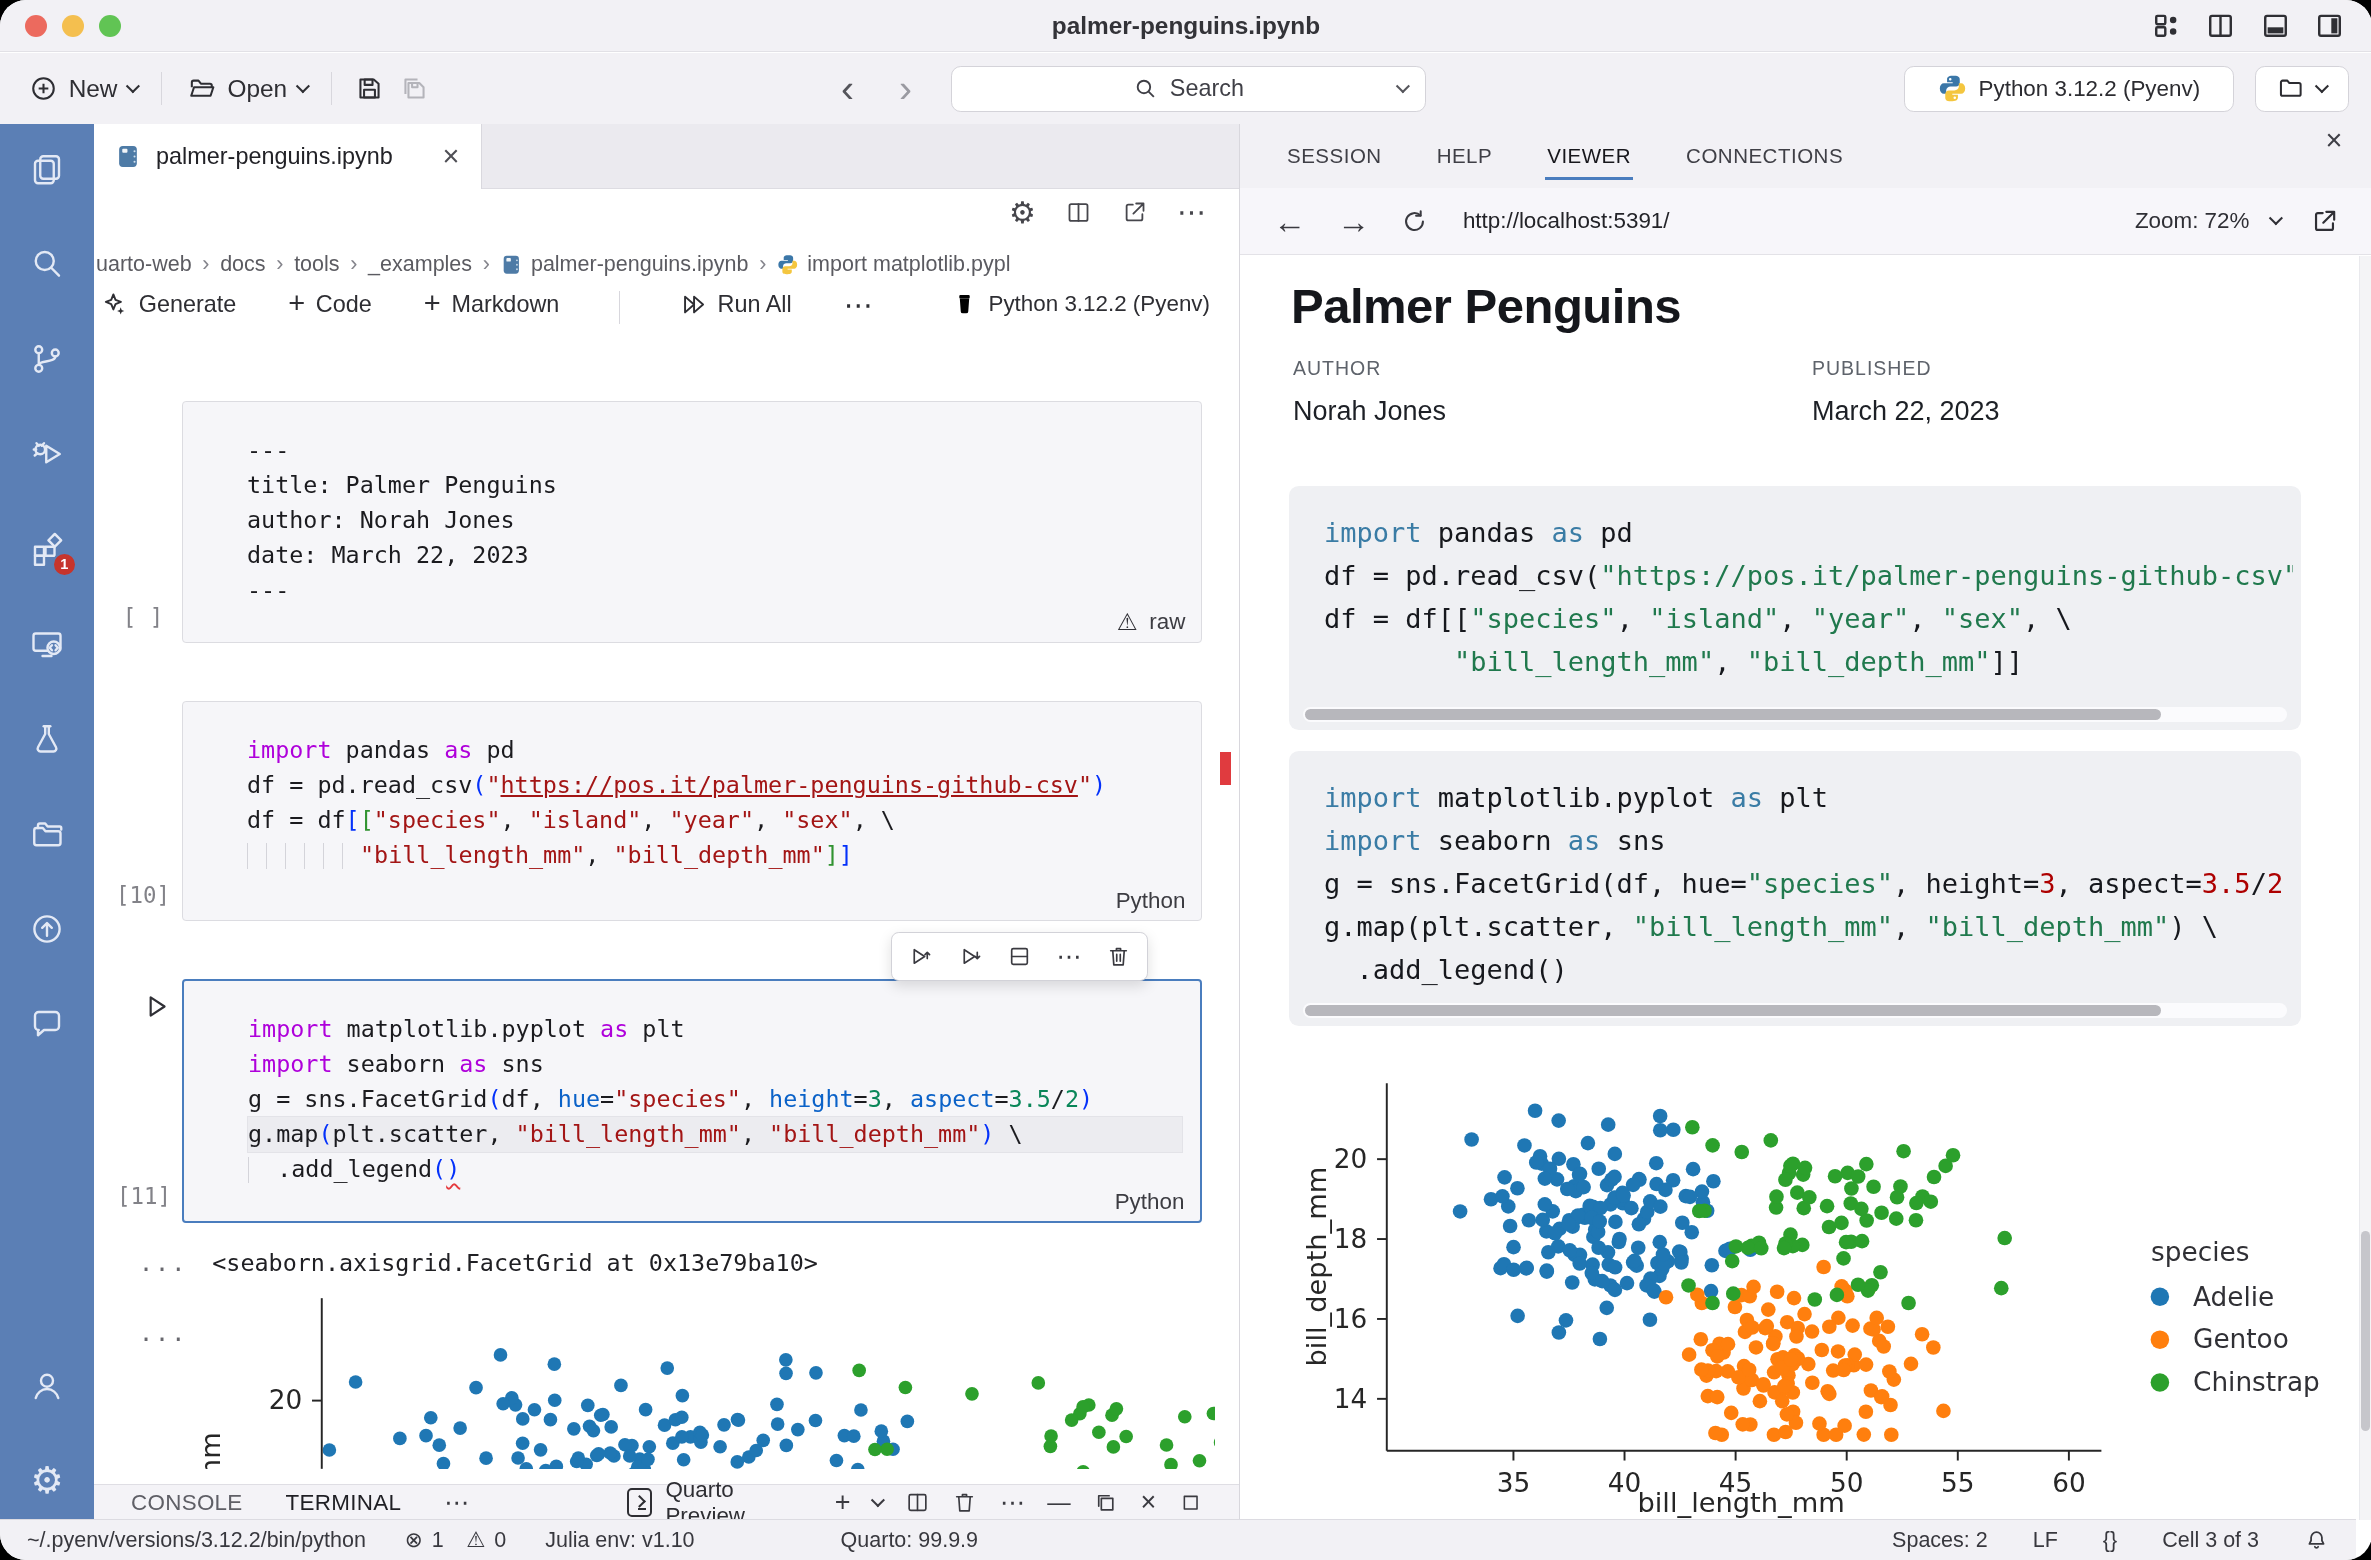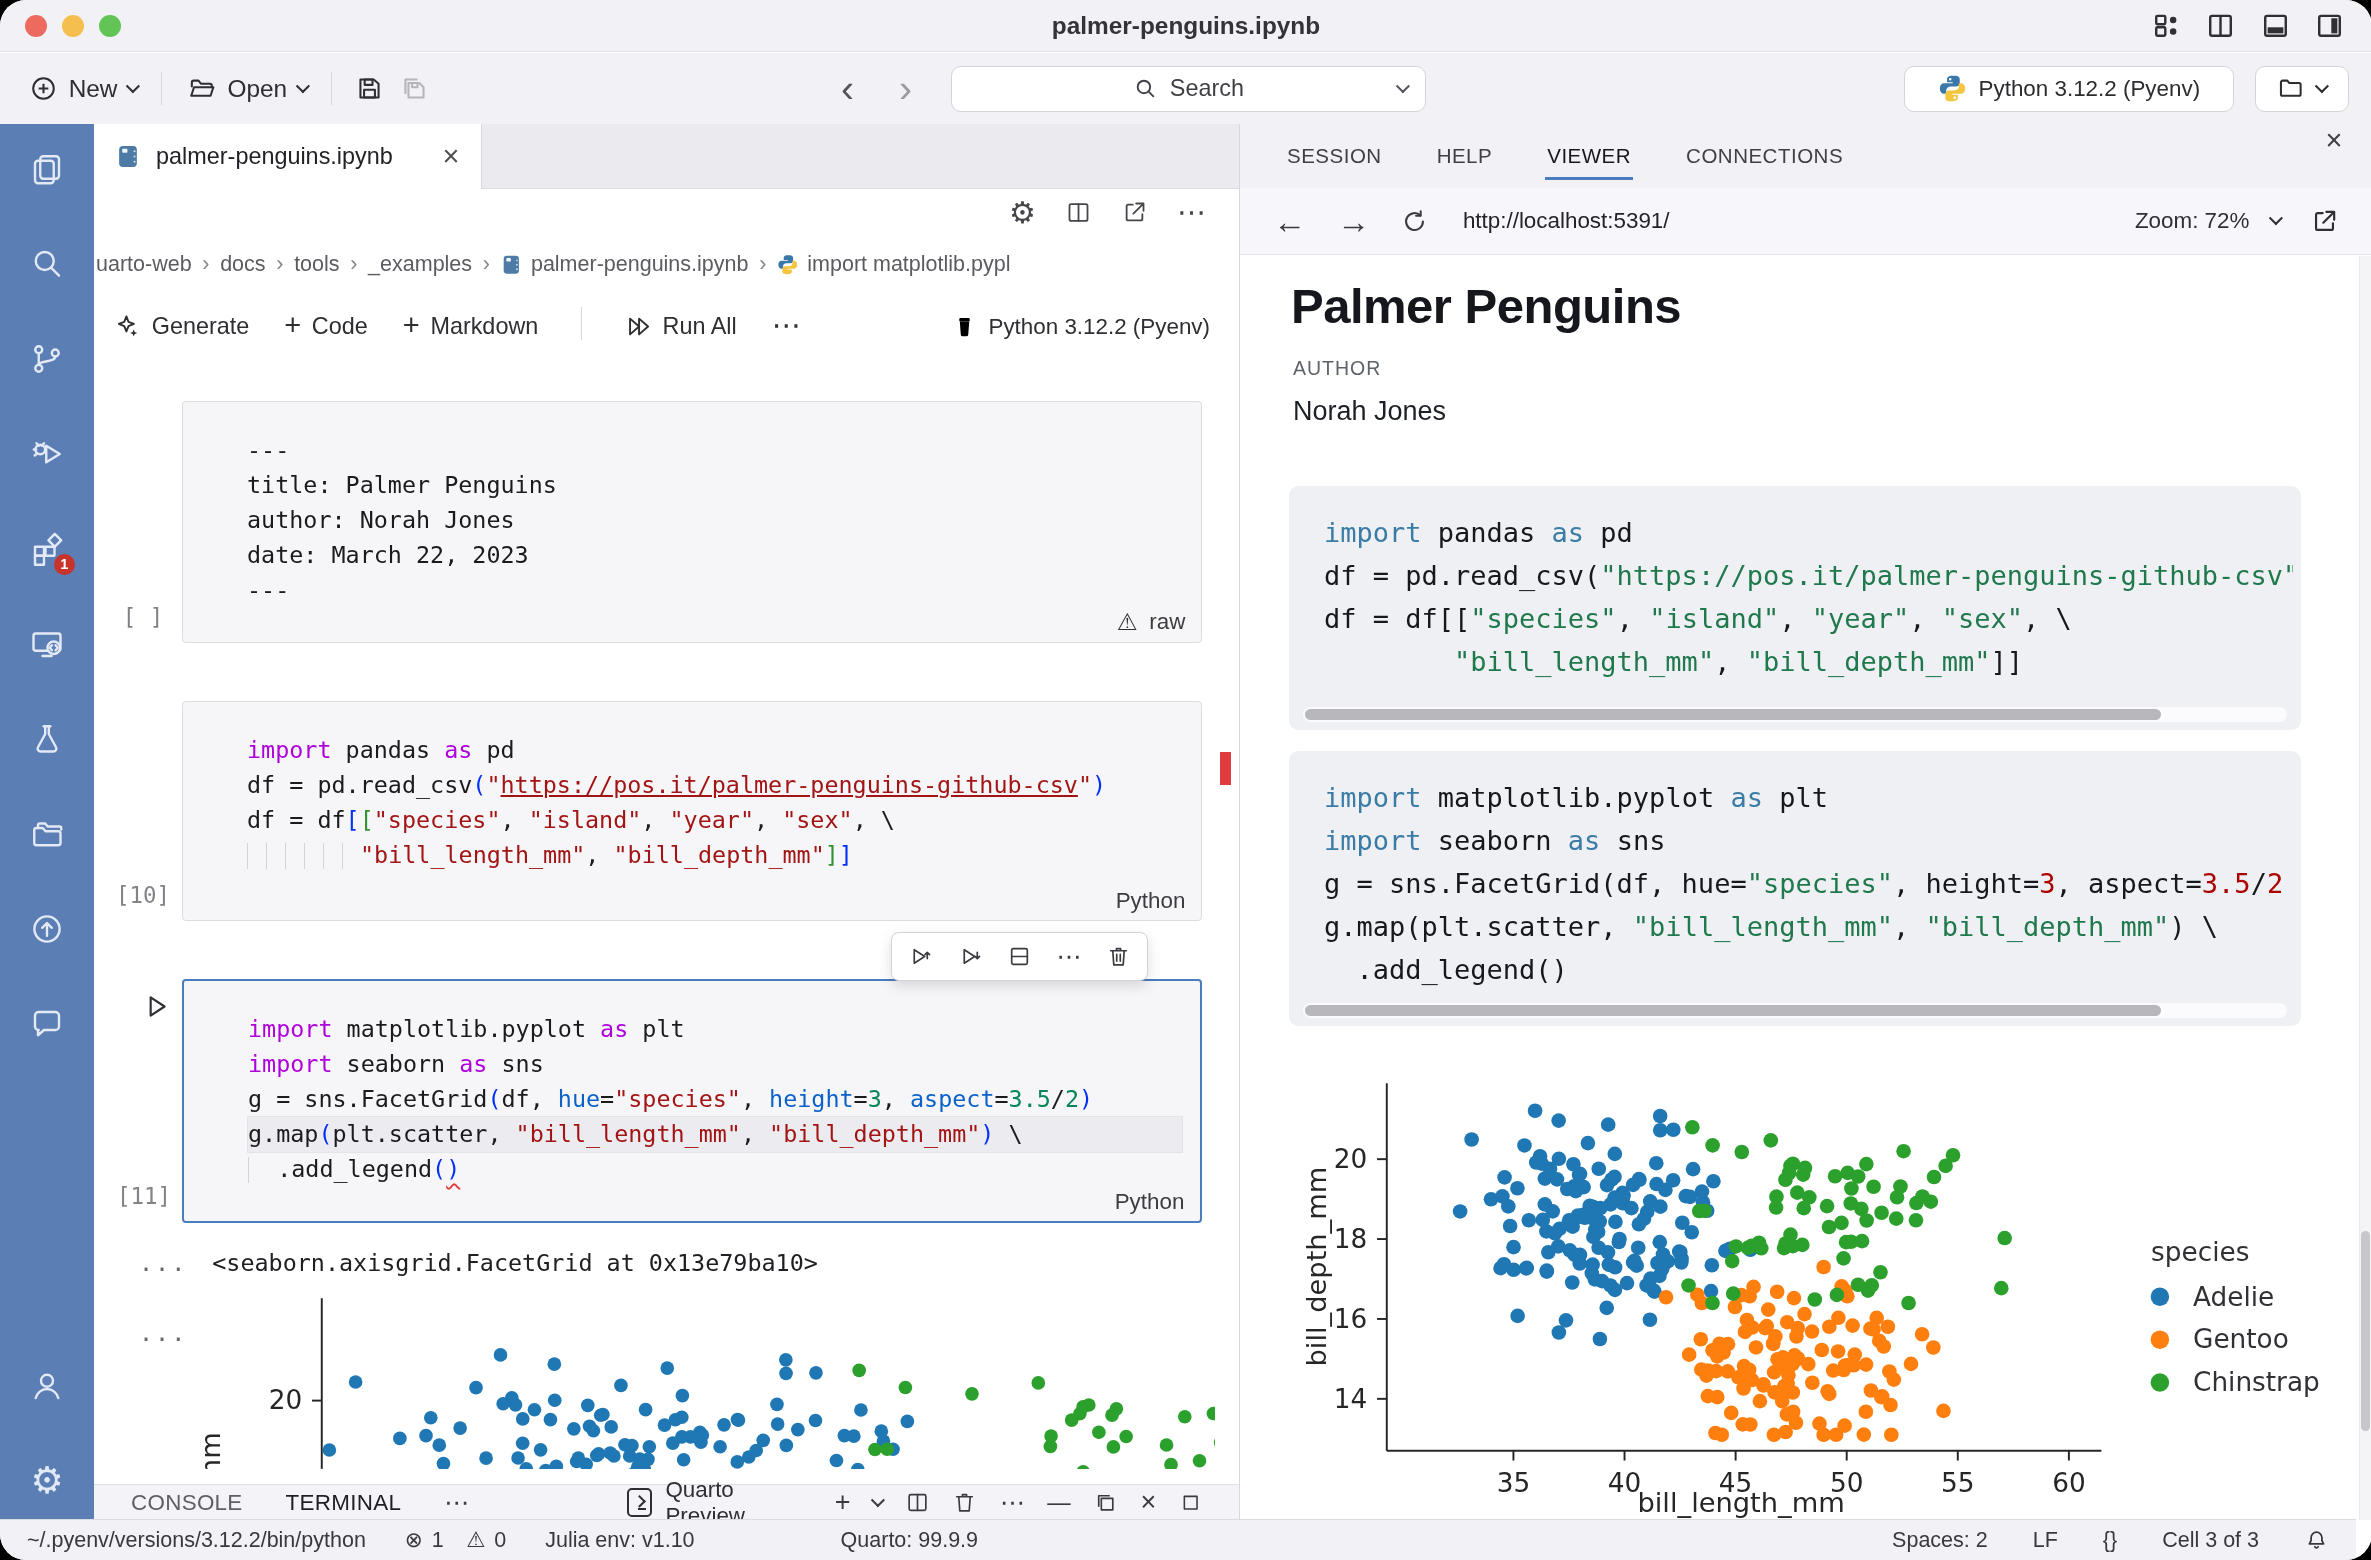--- a/index.html
+++ b/index.html
@@ -38,21 +38,21 @@
 .tab-label{flex:1;font-size:23.4px;color:#222227}
 .tab-close{font-size:29px;color:#4f4f55;line-height:1}
 .ebody{position:absolute;top:66px;left:0;right:0;bottom:0;overflow:hidden}
 .eactions{position:absolute;top:7.8px;right:33px;display:flex;align-items:center;gap:29px;color:#46464c}
 .eactions svg{stroke:currentColor;fill:none;stroke-width:1.6;stroke-linecap:round;stroke-linejoin:round}
 .gear2{font-size:30px;line-height:1}
 .moretxt{font-size:29px;line-height:1}
 .breadcrumbs{position:absolute;top:60px;left:2px;right:0;height:29px;display:flex;align-items:center;gap:10.7px;font-size:21.5px;color:#5b5b61;white-space:nowrap;overflow:hidden}
 .crumb{display:flex;align-items:center;gap:8.8px}
 .csep{color:#85858c}
-.nbtoolbar{position:absolute;top:101px;left:20px;right:29px;height:49px;display:flex;align-items:flex-end;gap:35px;font-size:23.4px;color:#2e2e33}
+.nbtoolbar{position:absolute;top:101px;left:7px;right:29px;height:49px;display:flex;align-items:flex-start;gap:52px;font-size:23.4px;color:#2e2e33}
 .nbt{display:flex;align-items:center;gap:10.7px}
 .nbt svg{stroke:currentColor;fill:none;stroke-width:1.7;stroke-linecap:round;stroke-linejoin:round}
 .plus{font-size:29px;font-weight:400;line-height:1;margin-top:-2px}
 .kernel{margin-left:auto;display:flex;align-items:center;gap:11.7px;font-size:22.4px}
 
 .cell{position:absolute;left:88px;width:1020px;background:#f6f6f9;border:1px solid #dcdce1;border-radius:3.9px}
 .cell1{top:211px;height:242px}
 .cell2{top:511px;height:220px}
 .cell3{top:789px;height:244px;border:2px solid #4a7dbe}
 .code{position:absolute;left:64px;top:31px;right:17.6px;font:23.4px/35px "DejaVu Sans Mono",monospace;color:#1b1b1f}
@@ -670,20 +670,24 @@
           </svg>
       </div>
     </div>
 
     <div class="rcontent">
       <div class="doctitle">Palmer Penguins</div>
       <div class="meta">
         <div class="mcol">
           <div class="mlabel">AUTHOR</div>
           <div class="mvalue">Norah Jones</div>
+        </div>
+        <div class="mcol">
+          <div class="mlabel">PUBLISHED</div>
+          <div class="mvalue">March 22, 2023</div>
         </div>
       </div>
 
       <div class="vblock vb1">
         <div class="vcode">
             <div class="cl"><span class="tok-kw">import</span><span class="tok-d"> pandas </span><span class="tok-kw">as</span><span class="tok-d"> pd</span></div>
             <div class="cl"><span class="tok-d">df = pd.read_csv(</span><span class="tok-str">"https://pos.it/palmer-penguins-github-csv"</span></div>
             <div class="cl"><span class="tok-d">df = df[[</span><span class="tok-str">"species"</span><span class="tok-d">, </span><span class="tok-str">"island"</span><span class="tok-d">, </span><span class="tok-str">"year"</span><span class="tok-d">, </span><span class="tok-str">"sex"</span><span class="tok-d">, \</span></div>
             <div class="cl"><span class="tok-d">        </span><span class="tok-str">"bill_length_mm"</span><span class="tok-d">, </span><span class="tok-str">"bill_depth_mm"</span><span class="tok-d">]]</span></div>
           </div>

